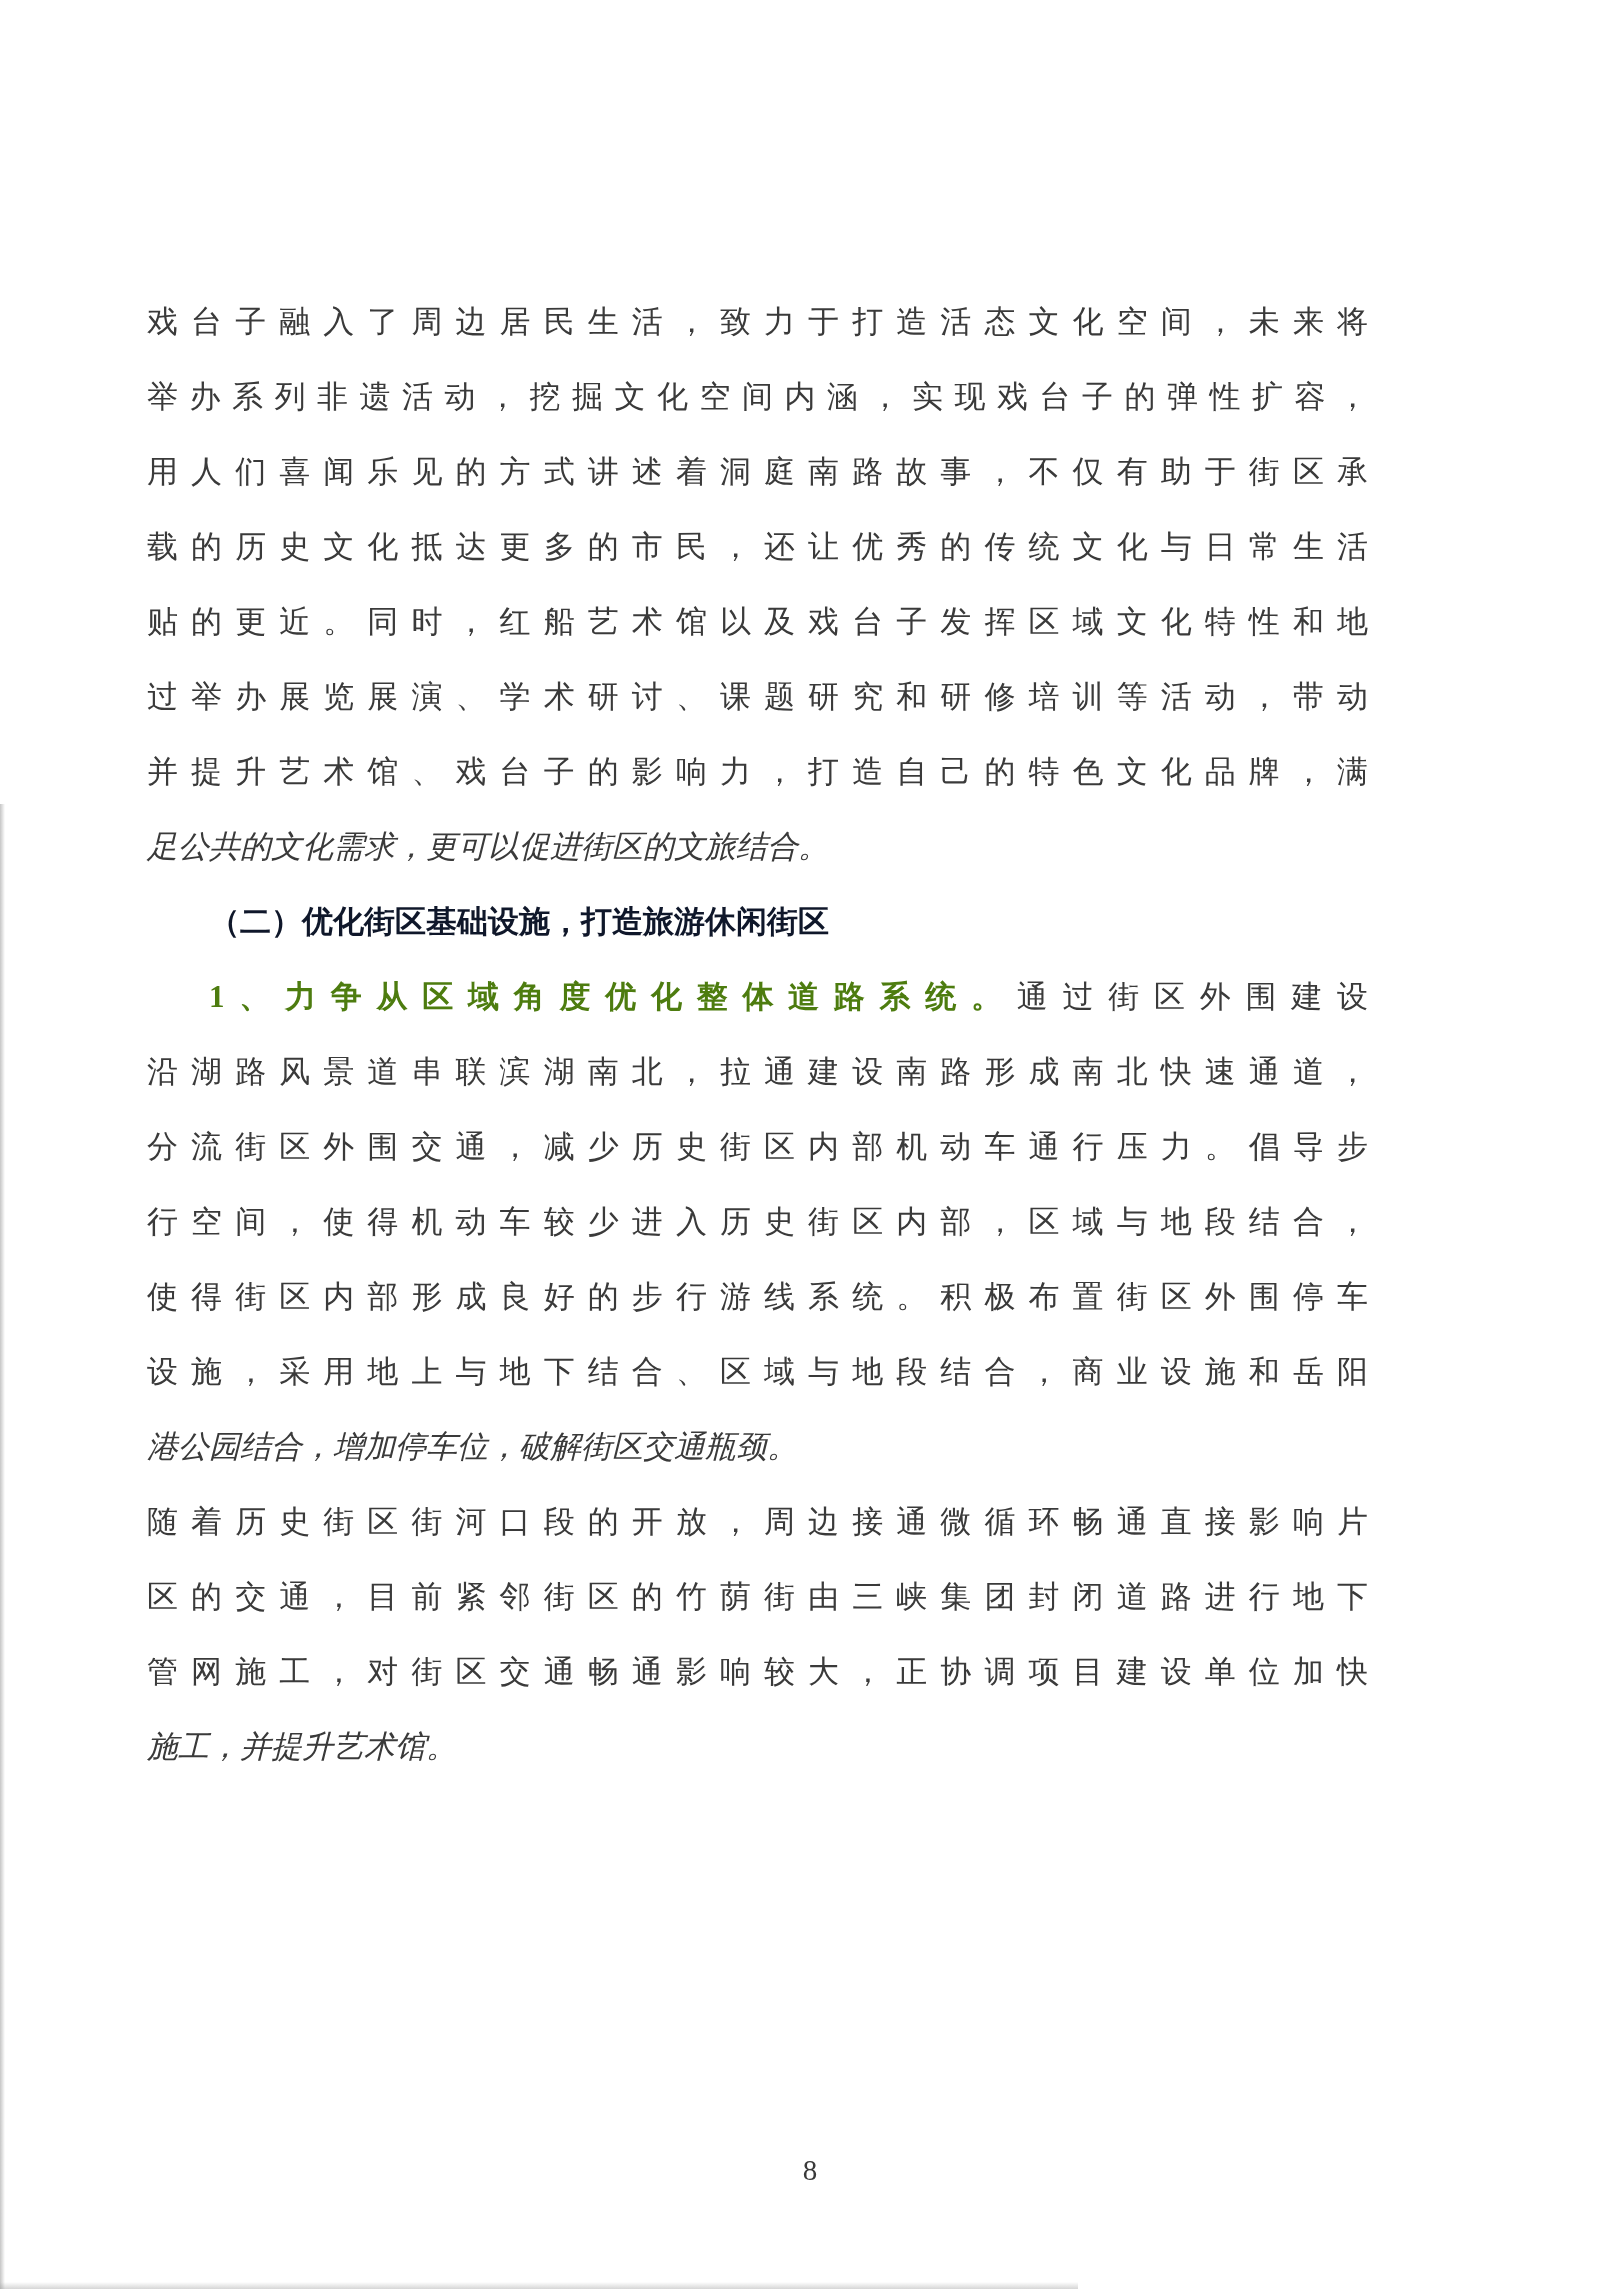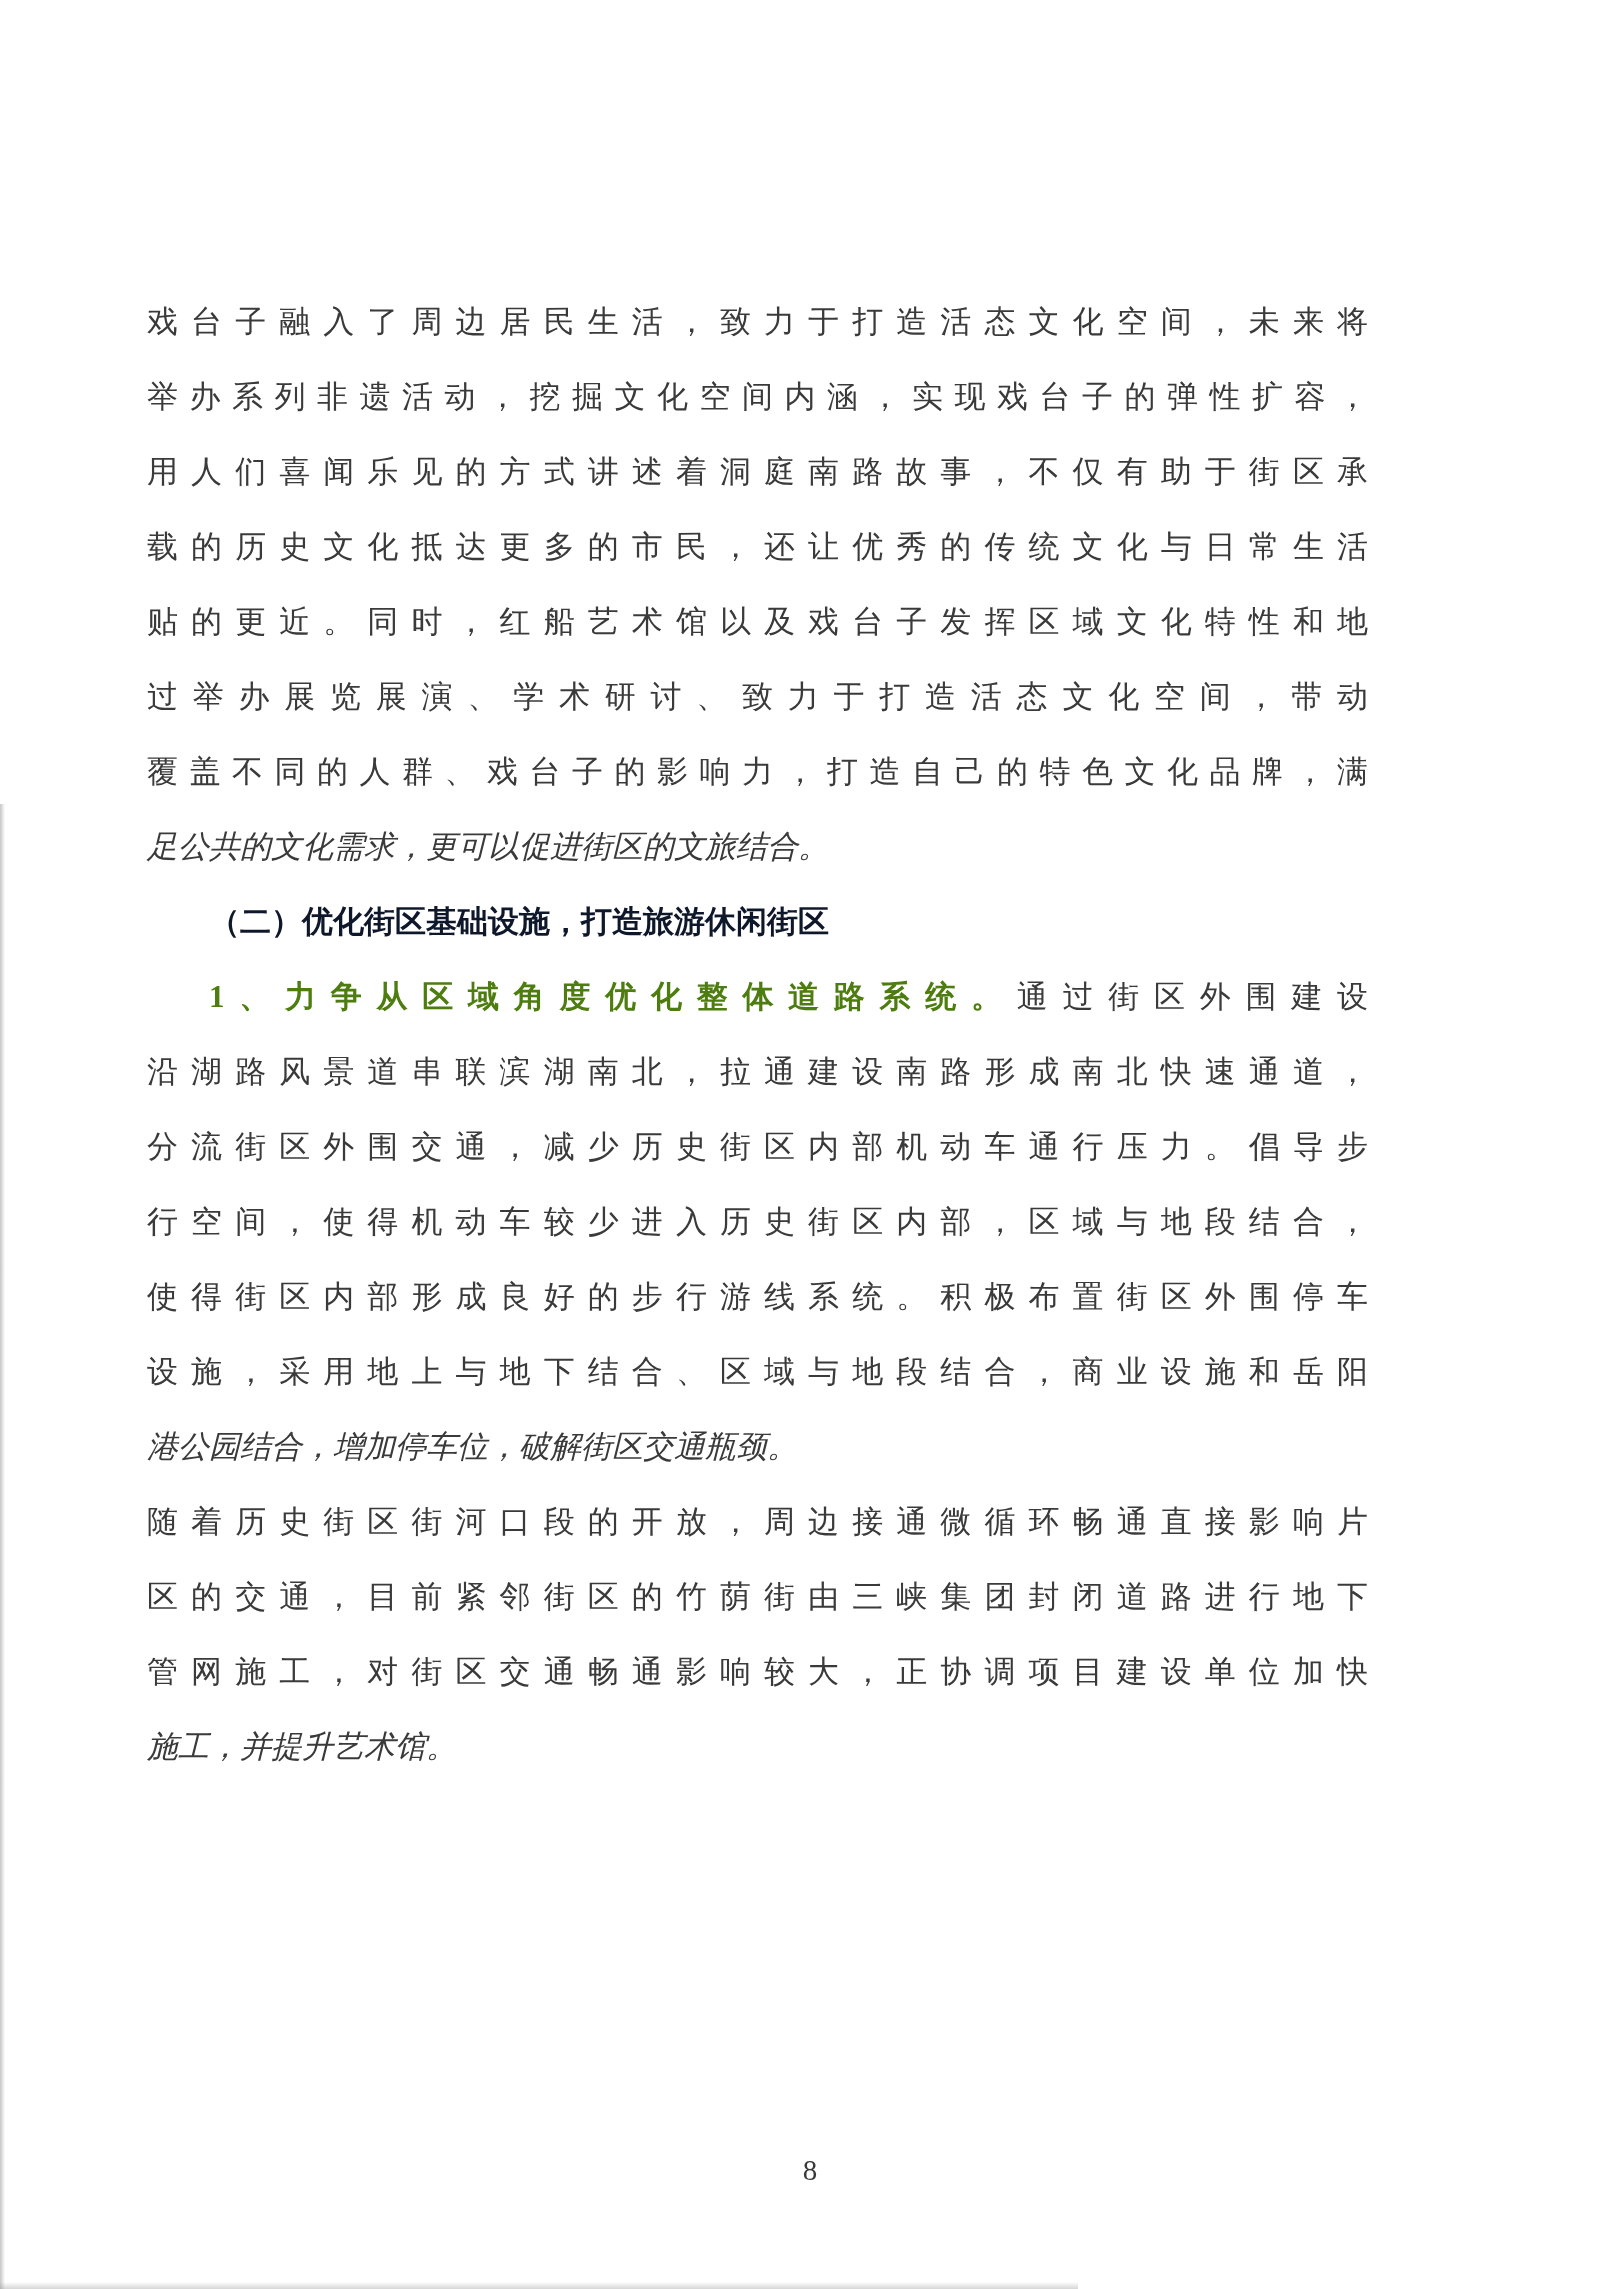--- a/index.html
+++ b/index.html
@@ -71,22 +71,22 @@
 <div>
 
   <div class="text-block">
 
     <div>
       <div class="line">戏台子融入了周边居民生活，致力于打造活态文化空间，未来将</div>
       <div class="line">举办系列非遗活动，挖掘文化空间内涵，实现戏台子的弹性扩容，</div>
       <div class="line">用人们喜闻乐见的方式讲述着洞庭南路故事，不仅有助于街区承</div>
       <div class="line">载的历史文化抵达更多的市民，还让优秀的传统文化与日常生活</div>
       <div class="line">贴的更近。同时，红船艺术馆以及戏台子发挥区域文化特性和地</div>
-      <div class="line">过举办展览展演、学术研讨、致力于打造活态文化空间，带动</div>
-      <div class="line">覆盖不同的人群、戏台子的影响力，打造自己的特色文化品牌，满</div>
+      <div class="line">过举办展览展演、学术研讨、课题研究和研修培训等活动，带动</div>
+      <div class="line">并提升艺术馆、戏台子的影响力，打造自己的特色文化品牌，满</div>
       <div class="line end">足公共的文化需求，更可以促进街区的文旅结合。</div>
     </div>
 
     <div class="line heading">（二）优化街区基础设施，打造旅游休闲街区</div>
 
     <div>
       <div class="line indent2"><span class="lead-bold">1、力争从区域角度优化整体道路系统。</span><span>通过街区外围建设</span></div>
       <div class="line">沿湖路风景道串联滨湖南北，拉通建设南路形成南北快速通道，</div>
       <div class="line">分流街区外围交通，减少历史街区内部机动车通行压力。倡导步</div>
       <div class="line">行空间，使得机动车较少进入历史街区内部，区域与地段结合，</div>

